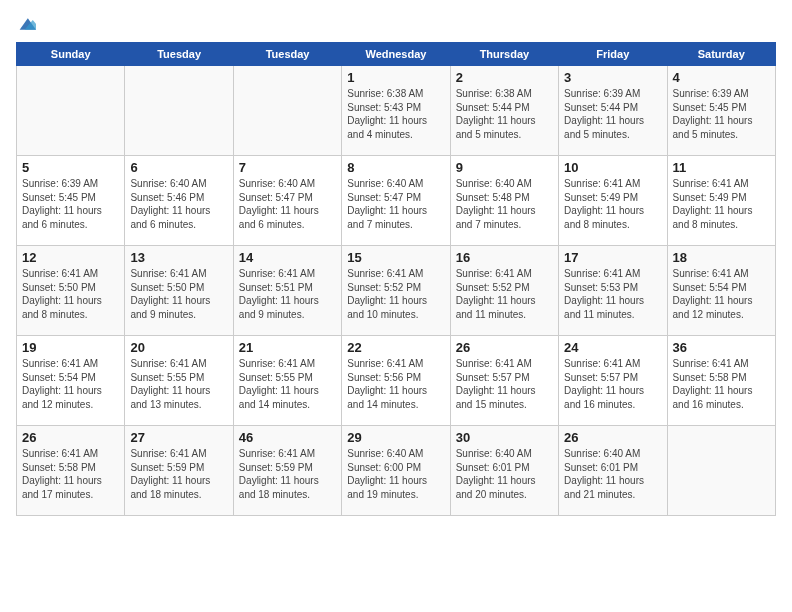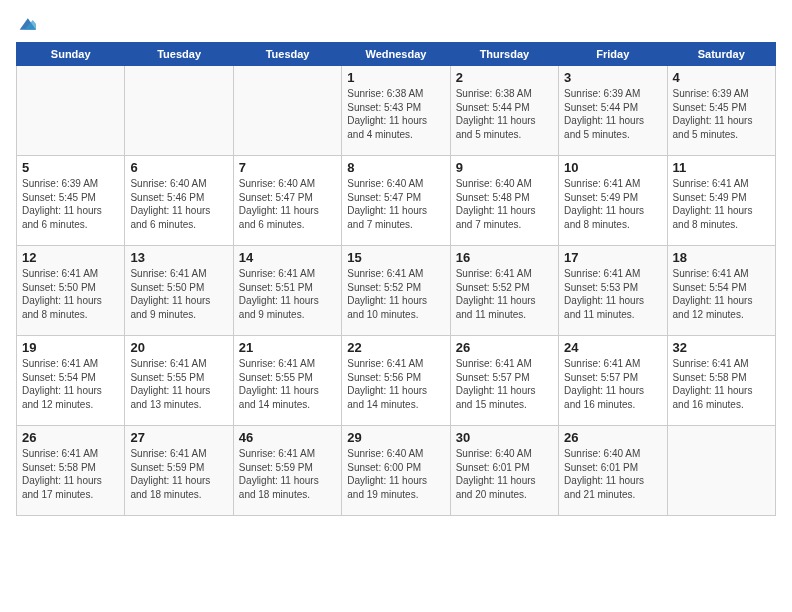--- a/index.html
+++ b/index.html
@@ -297,21 +297,21 @@
 and 15 minutes.</div>
         </td>
         <td>
           <span class="day-number">24</span>
           <div class="day-info" style="white-space: pre-line;">Sunrise: 6:41 AM
 Sunset: 5:57 PM
 Daylight: 11 hours
 and 16 minutes.</div>
         </td>
         <td>
-          <span class="day-number">32</span>
+          <span class="day-number">36</span>
           <div class="day-info" style="white-space: pre-line;">Sunrise: 6:41 AM
 Sunset: 5:58 PM
 Daylight: 11 hours
 and 16 minutes.</div>
         </td>
       </tr>
       <tr>
         <td>
           <span class="day-number">26</span>
           <div class="day-info" style="white-space: pre-line;">Sunrise: 6:41 AM

